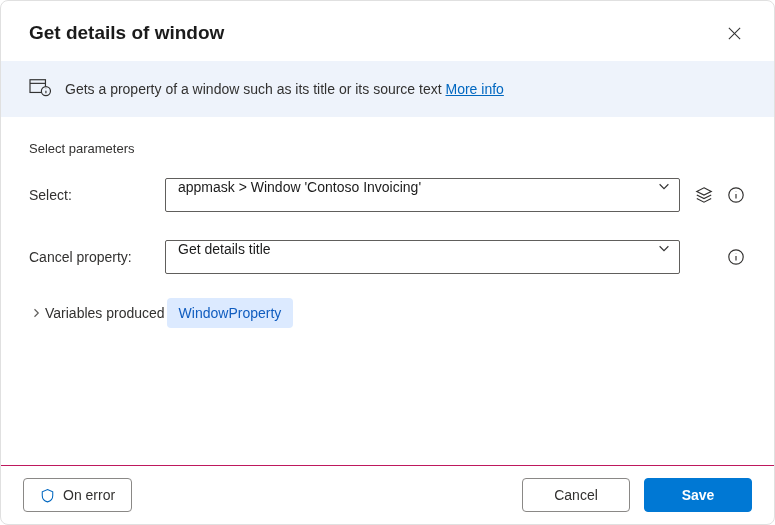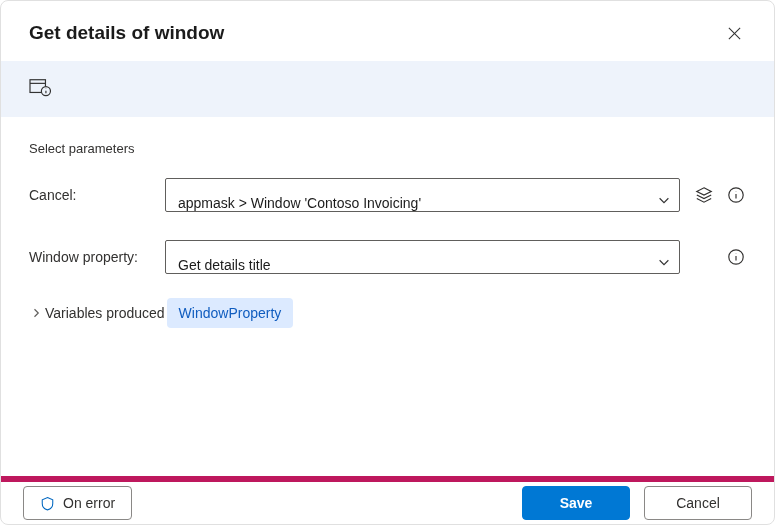--- a/index.html
+++ b/index.html
@@ -72,21 +72,21 @@
     font-size: 14px;
     color: #323130;
   }
   .select {
     flex: 1 1 auto;
     max-width: 515px;
     height: 34px;
     border: 1px solid #605e5c;
     border-radius: 2px;
     display: flex;
-    align-items: flex-end;
+    align-items: flex-start;
     justify-content: space-between;
     padding: 0 8px 0 12px;
     cursor: pointer;
   }
   .select-text {
     font-size: 14px;
     color: #1b1b1b;
   }
   .chev { color: #333; }
   .row-side {
@@ -119,22 +119,22 @@
   }
   .var-chip {
     background: #dceaff;
     color: #0f5cbf;
     padding: 7px 12px;
     border-radius: 4px;
     font-size: 14px;
     cursor: pointer;
   }
   .footer {
-    border-top: 6px solid #be185d;
-    padding: 4px 22px;
+    border-top: 1px solid #be185d;
+    padding: 12px 22px;
     display: flex;
     align-items: center;
     justify-content: space-between;
   }
   .btn {
     height: 34px;
     min-width: 108px;
     border-radius: 4px;
     font-size: 14px;
     display: inline-flex;
@@ -175,27 +175,30 @@
   <div class="info-banner">
     <span class="banner-icon">
       <svg width="22" height="20" viewBox="0 0 24 22" fill="none" stroke="currentColor" stroke-width="1.3">
         <rect x="1" y="3" width="17" height="14"></rect>
         <line x1="1" y1="7" x2="18" y2="7"></line>
         <circle cx="18.5" cy="15.5" r="5" fill="#eef3fb"></circle>
         <line x1="18.5" y1="13" x2="18.5" y2="13.2"></line>
         <line x1="18.5" y1="15" x2="18.5" y2="18"></line>
       </svg>
     </span>
+    <div class="banner-text">
+      <span>Gets a property of a window such as its title or its source text </span><a class="banner-link">More info</a>
+    </div>
   </div>
 
   <div class="content">
     <div class="section-title">Select parameters</div>
 
     <div class="field-row">
-      <div class="field-label">Cancel:</div>
+      <div class="field-label">Select:</div>
       <div class="select">
         <span class="select-text">appmask &gt; Window 'Contoso Invoicing'</span>
         <span class="chev">
           <svg width="14" height="14" viewBox="0 0 16 16" fill="none" stroke="currentColor" stroke-width="1.3">
               <polyline points="3,6 8,11 13,6"></polyline>
             </svg>
         </span>
       </div>
       <div class="row-side">
         <span class="side-icon">
@@ -209,21 +212,21 @@
           <svg width="18" height="18" viewBox="0 0 20 20" fill="none" stroke="currentColor" stroke-width="1.3">
             <circle cx="10" cy="10" r="8"></circle>
               <line x1="10" y1="6" x2="10" y2="6.3"></line>
               <line x1="10" y1="9" x2="10" y2="14"></line>
           </svg>
         </span>
       </div>
     </div>
 
     <div class="field-row">
-      <div class="field-label">Window property:</div>
+      <div class="field-label">Cancel property:</div>
       <div class="select">
         <span class="select-text">Get details title</span>
         <span class="chev">
           <svg width="14" height="14" viewBox="0 0 16 16" fill="none" stroke="currentColor" stroke-width="1.3">
               <polyline points="3,6 8,11 13,6"></polyline>
             </svg>
         </span>
       </div>
       <div class="row-side" style="gap:0; margin-left:46px;">
         <span class="side-icon">
@@ -249,22 +252,22 @@
   </div>
 
   <div class="footer">
     <div class="btn btn-secondary">
       <svg width="15" height="15" viewBox="0 0 20 20" fill="none" stroke="#0067c0" stroke-width="1.4">
         <path d="M10 2 L17 5 V10 C17 14 14 17.5 10 18.5 C6 17.5 3 14 3 10 V5 Z"></path>
       </svg>
       <span>On error</span>
     </div>
     <div class="footer-right">
+      <div class="btn btn-secondary">
+        <span>Cancel</span>
+      </div>
       <div class="btn btn-primary">
         <span>Save</span>
       </div>
-      <div class="btn btn-secondary">
-        <span>Cancel</span>
-      </div>
     </div>
   </div>
 
 </div>
 
 </body></html>

